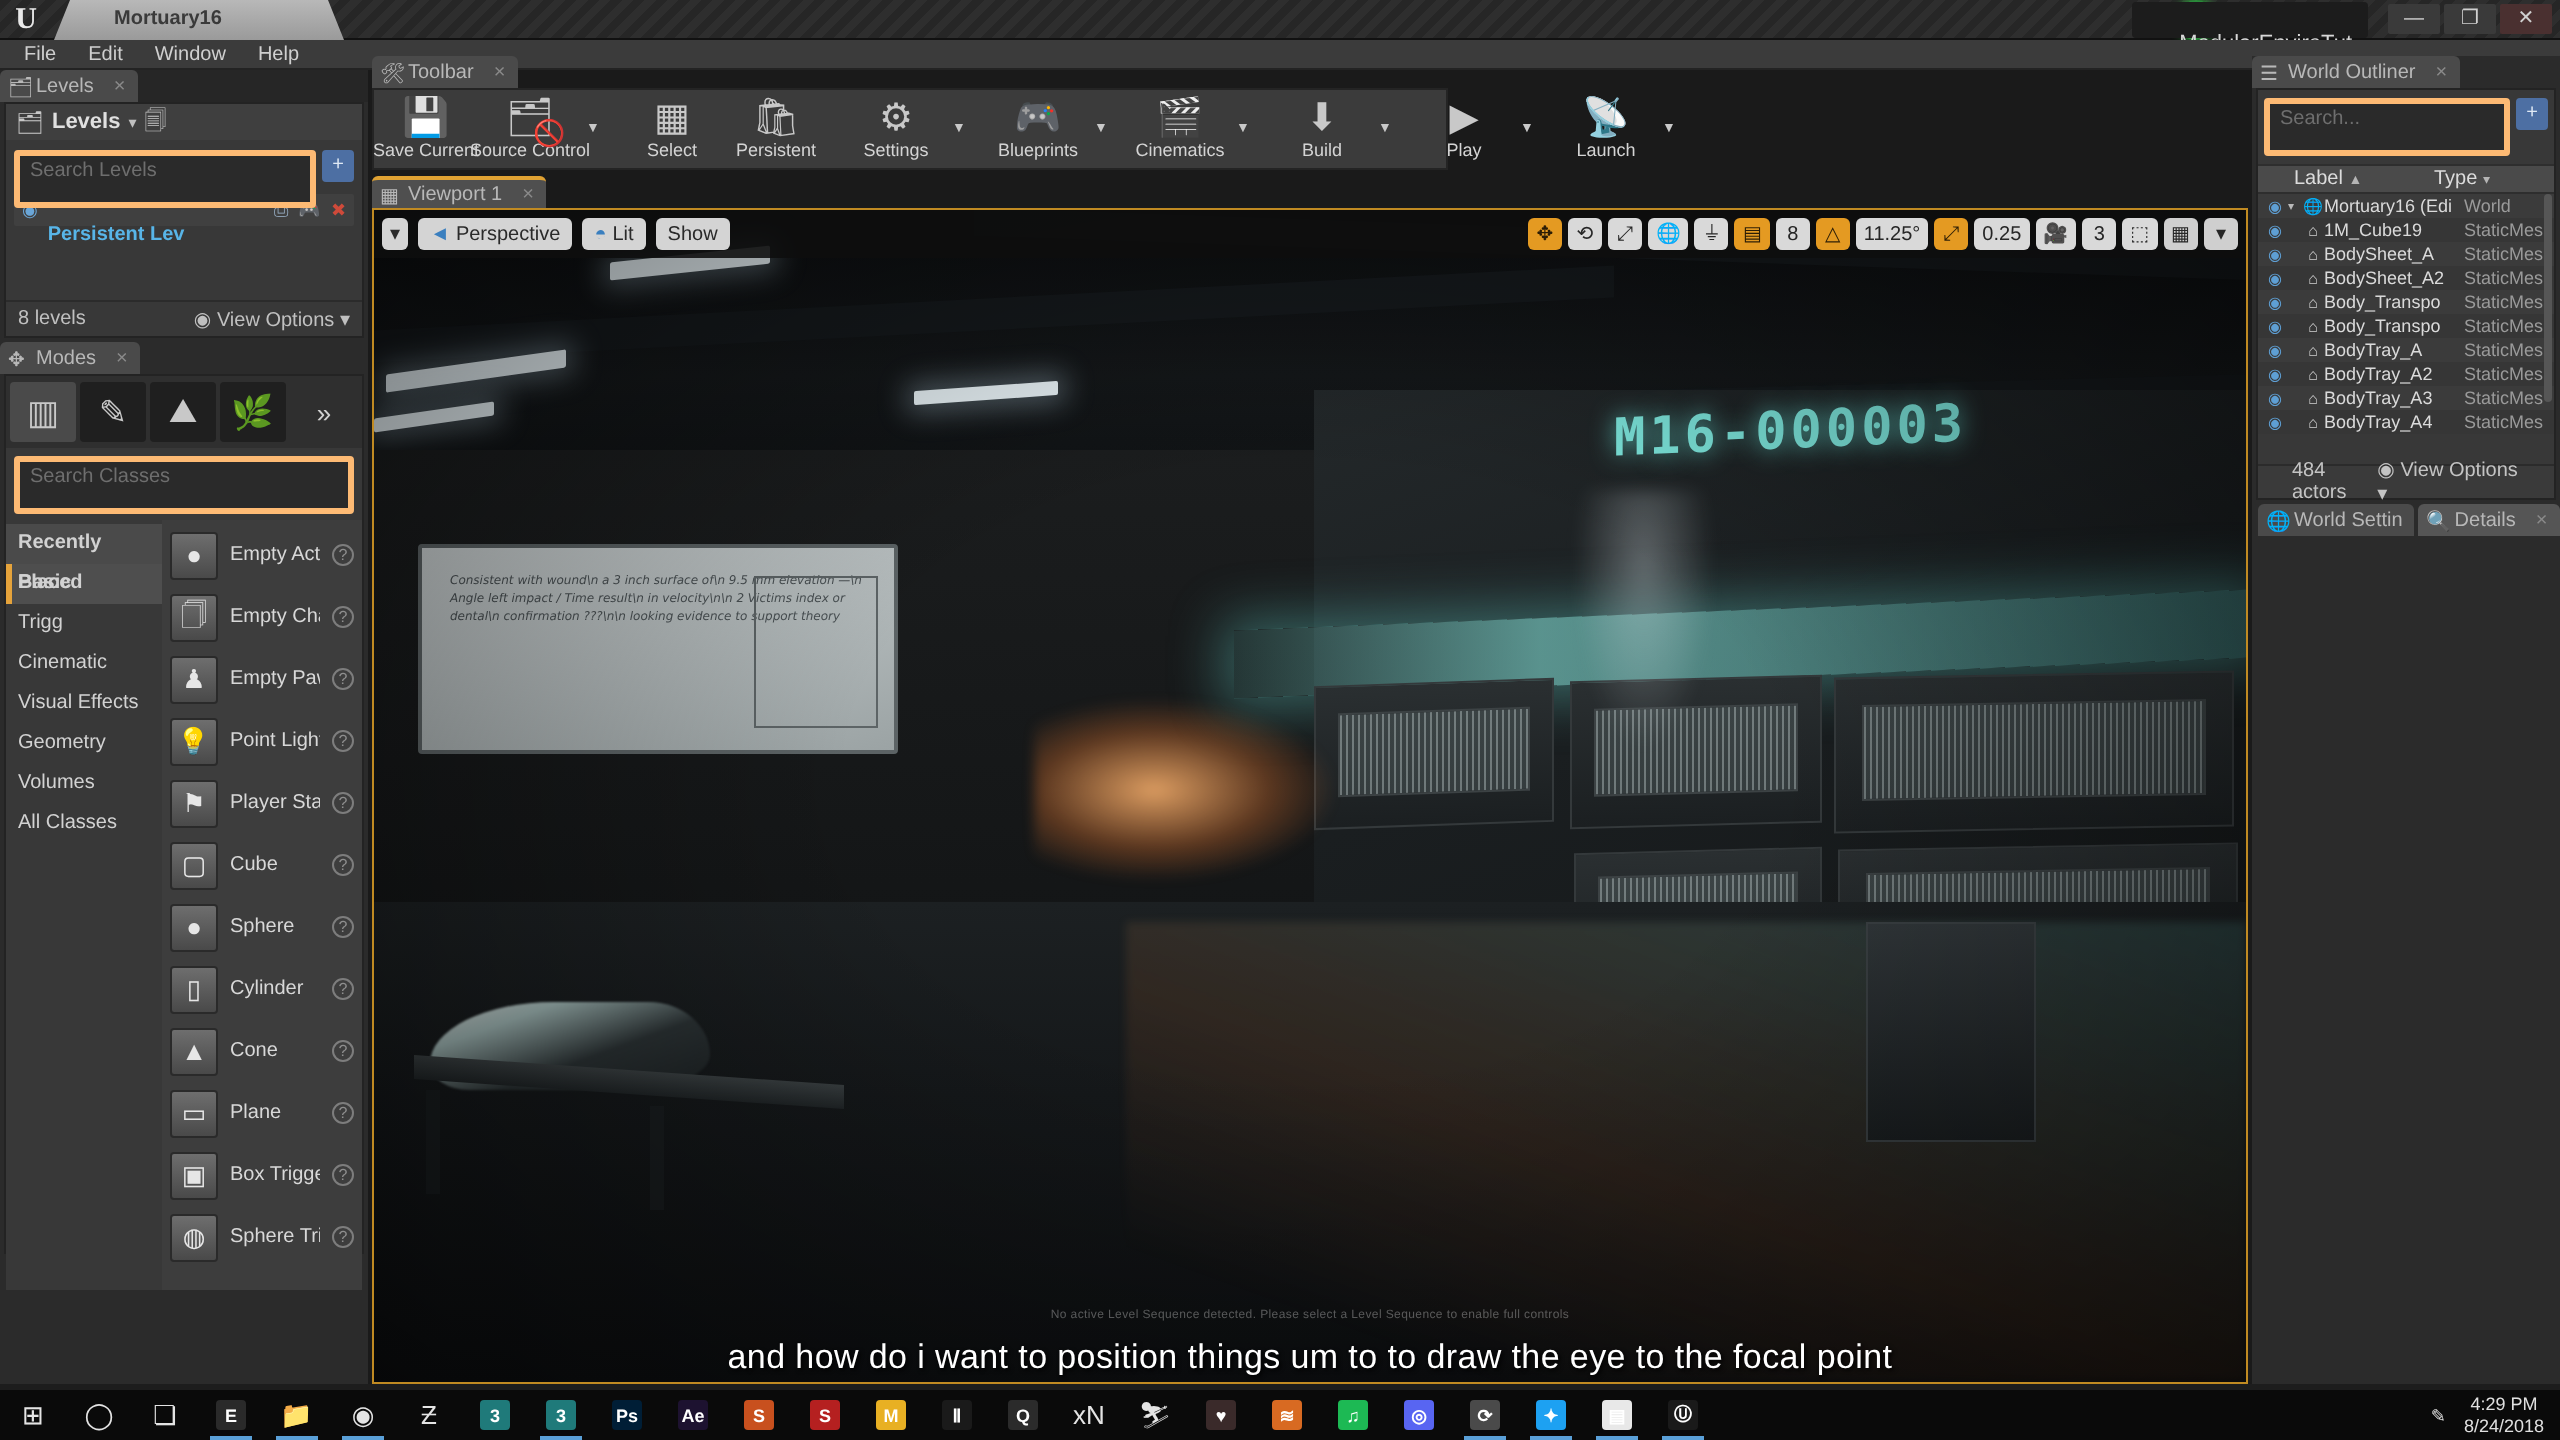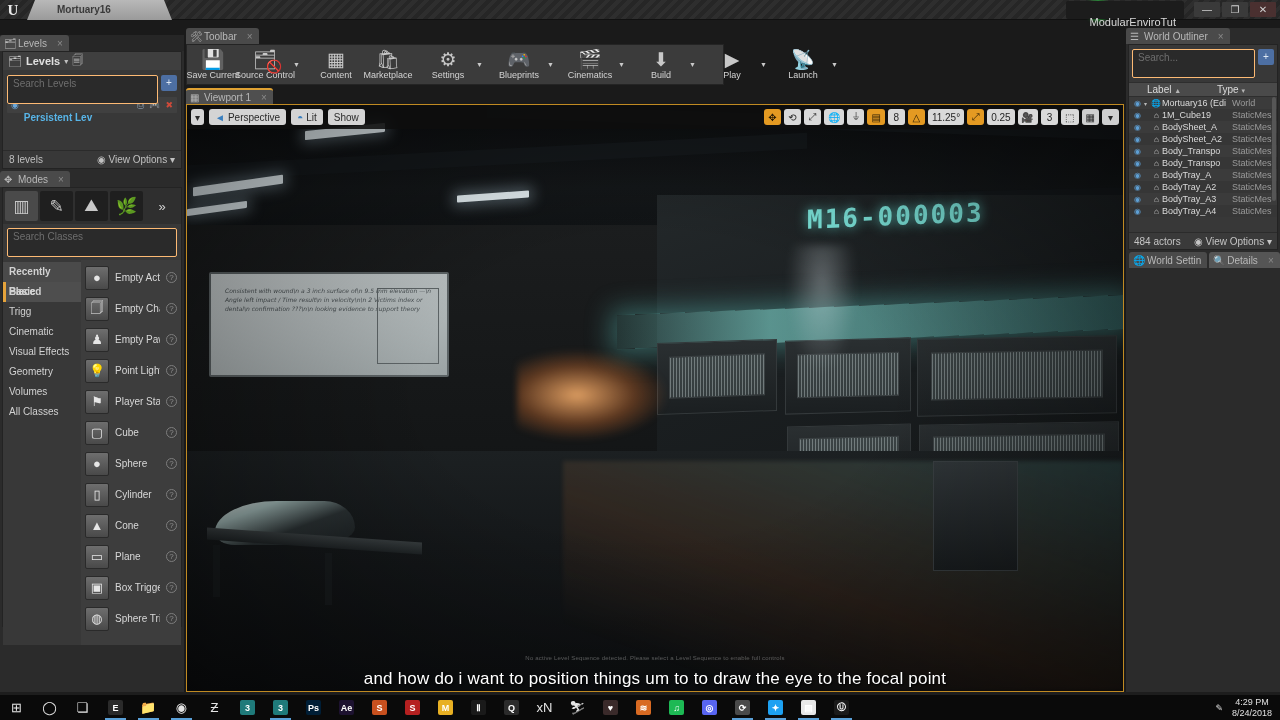--- a/index.html
+++ b/index.html
@@ -84,21 +84,21 @@
   .levels-tabrow { position: absolute; left: 0; top: 0; width: 184px; height: 16px; background: #262626; }
   .levels-panel {
     position: absolute; left: 2px; top: 16px; width: 180px; height: 118px;
     background: #383838; border: 1px solid #232323;
   }
   .lv-header { display: flex; align-items: center; gap: 4px; height: 18px; padding-left: 5px; background: #3f3f3f; }
   .lv-header .t { font-size: 11px; font-weight: bold; color: #e0e0e0; }
   .lv-header .caret { font-size: 8px; color: #c0c0c0; }
   .srch-row { margin: 5px 4px 0 4px; height: 17px; display: flex; }
   .srch {
-    flex: 1; background: #2a2a2a; border: 1px solid #fdba74; border-radius: 2px;
+    flex: 1; background: #2a2a2a; border: 3px solid #fdba74; border-radius: 2px;
     color: #6e6e6e; font-size: 10px; padding: 0 16px 13px 5px; height: 29px; line-height: 16px;
     position: relative; overflow: hidden;
   }
   .addbtn {
     width: 16px; height: 16px; margin-left: 3px; background: #4d6fa3; border-radius: 2px;
     color: #dfe9f5; font-size: 10px; text-align: center; line-height: 15px;
   }
   .lvl-row {
     display: flex; align-items: center; gap: 5px; height: 16px; margin: 5px 4px 0 4px;
     background: #404040; padding: 0 4px; border-radius: 1px;
@@ -326,21 +326,21 @@
   .wo-row .lb { width: 70px; font-size: 9px; color: #dadada; overflow: hidden; white-space: nowrap; }
   .wo-row .tp { flex: 1; font-size: 9px; color: #9a9a9a; overflow: hidden; white-space: nowrap; }
   .wo-row.root .lb { font-weight: normal; }
   .wo-scroll {
     position: absolute; right: 1px; top: 0; width: 4px; height: 104px;
     background: #565656; border-radius: 2px;
   }
   .wo-footer {
     position: absolute; left: 0; bottom: 0; width: 100%; height: 17px; background: #3a3a3a;
     border-top: 1px solid #2b2b2b; display: flex; align-items: center;
-    justify-content: space-between; padding: 0 5px; font-size: 10px; color: #c4c4c4;
+    justify-content: space-between; padding: 0 17px; font-size: 10px; color: #c4c4c4;
   }
   .det-tabrow { position: absolute; left: 0; top: 224px; width: 154px; height: 17px; display: flex; gap: 2px; padding-left: 3px; }
   .det-panel {
     position: absolute; left: 2px; top: 241px; width: 150px; height: 426px;
     background: #383838; border: 1px solid #232323;
     display: flex; align-items: flex-start; justify-content: center; padding-top: 18px;
   }
   .det-panel .msg { font-size: 10px; color: #a8a8a8; }
 
   
@@ -382,20 +382,26 @@
         <div class="tri"></div>
       </div>
     <div class="rt-proj">ModularEnviroTut</div>
     <div class="winbtns">
       <div class="winbtn">—</div>
       <div class="winbtn">❐</div>
       <div class="winbtn x">✕</div>
     </div>
   </div>
 
+  <div class="menubar">
+    <div class="mi">File</div>
+    <div class="mi">Edit</div>
+    <div class="mi">Window</div>
+    <div class="mi">Help</div>
+  </div>
 
   <div class="leftcol">
 
     <div class="levels-tabrow">
       <div class="ptab">
         <span class="ico">🗂</span>
         <span>Levels</span>
         <span class="cls">×</span>
       </div>
     </div>
@@ -549,25 +555,25 @@
           <span class="gi">🗂</span>
           <span class="no-badge">🚫</span>
           <span class="tl">Source Control</span>
         </div>
         <div class="tb-arrow">▼</div>
       </div>
       <div class="tb-sep"></div>
       <div class="tb-grp">
         <div class="tb-item">
           <span class="gi">▦</span>
-          <span class="tl">Content</span>
+          <span class="tl">Select</span>
         </div>
         <div class="tb-item">
           <span class="gi">🛍</span>
-          <span class="tl">Marketplace</span>
+          <span class="tl">Persistent</span>
         </div>
       </div>
       <div class="tb-sep"></div>
       <div class="tb-grp">
         <div class="tb-item">
           <span class="gi">⚙</span>
           <span class="tl">Settings</span>
         </div>
         <div class="tb-arrow">▼</div>
       </div>

